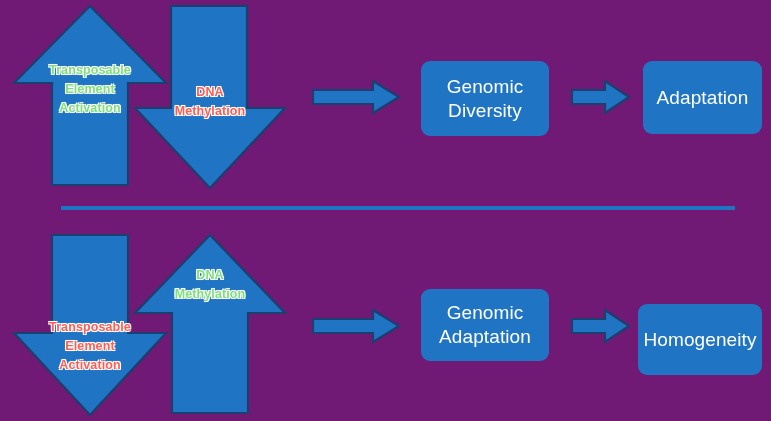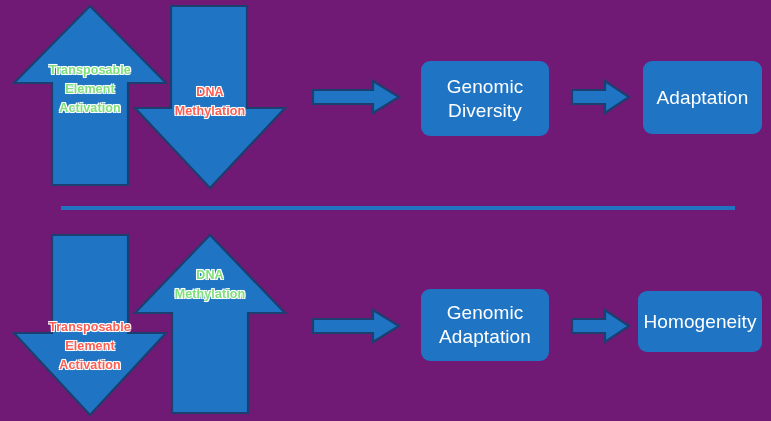--- a/index.html
+++ b/index.html
@@ -171,17 +171,17 @@
       <div>Adaptation</div>
     </div>
   </div>
 
   <div class="conn" style="left:570px; top:307px; width:61px; height:38px;">
     <svg viewBox="0 0 61 38" preserveAspectRatio="none">
       <polygon points="2,12 35,12 35,3 59,19 35,35 35,26 2,26" fill="#1f75c4" stroke="#1b3f6e" stroke-width="2.2" stroke-linejoin="miter"></polygon>
     </svg>
   </div>
 
-  <div class="rbox" style="left:638px; top:291px; width:124px; height:61px;">
+  <div class="rbox" style="left:638px; top:304px; width:124px; height:71px;">
     <div>Homogeneity</div>
   </div>
 
 </div>
 
 </body></html>

